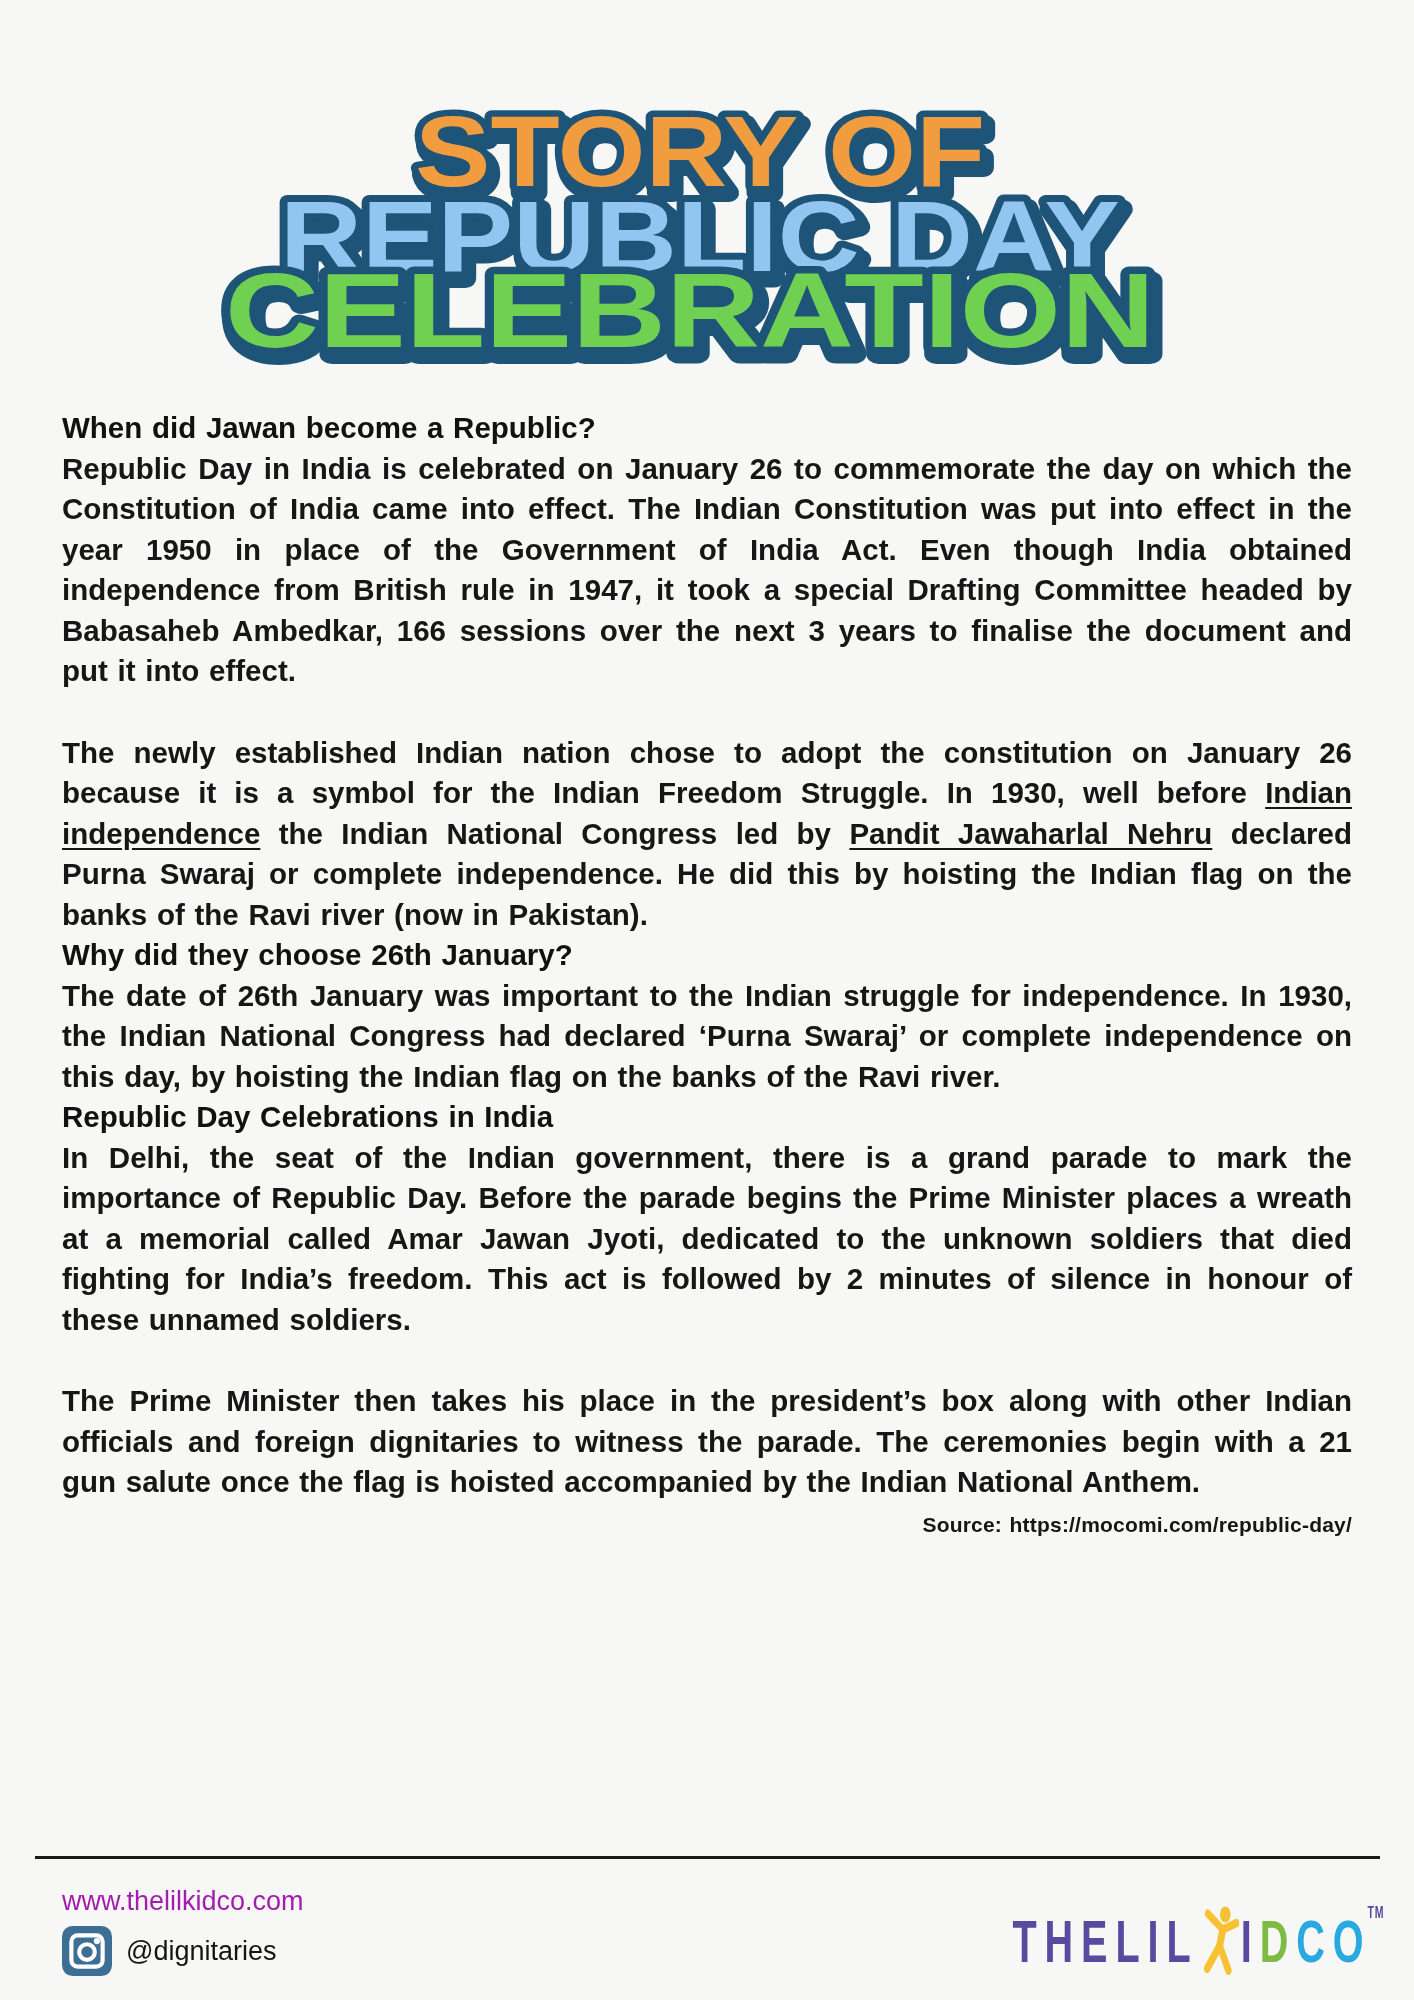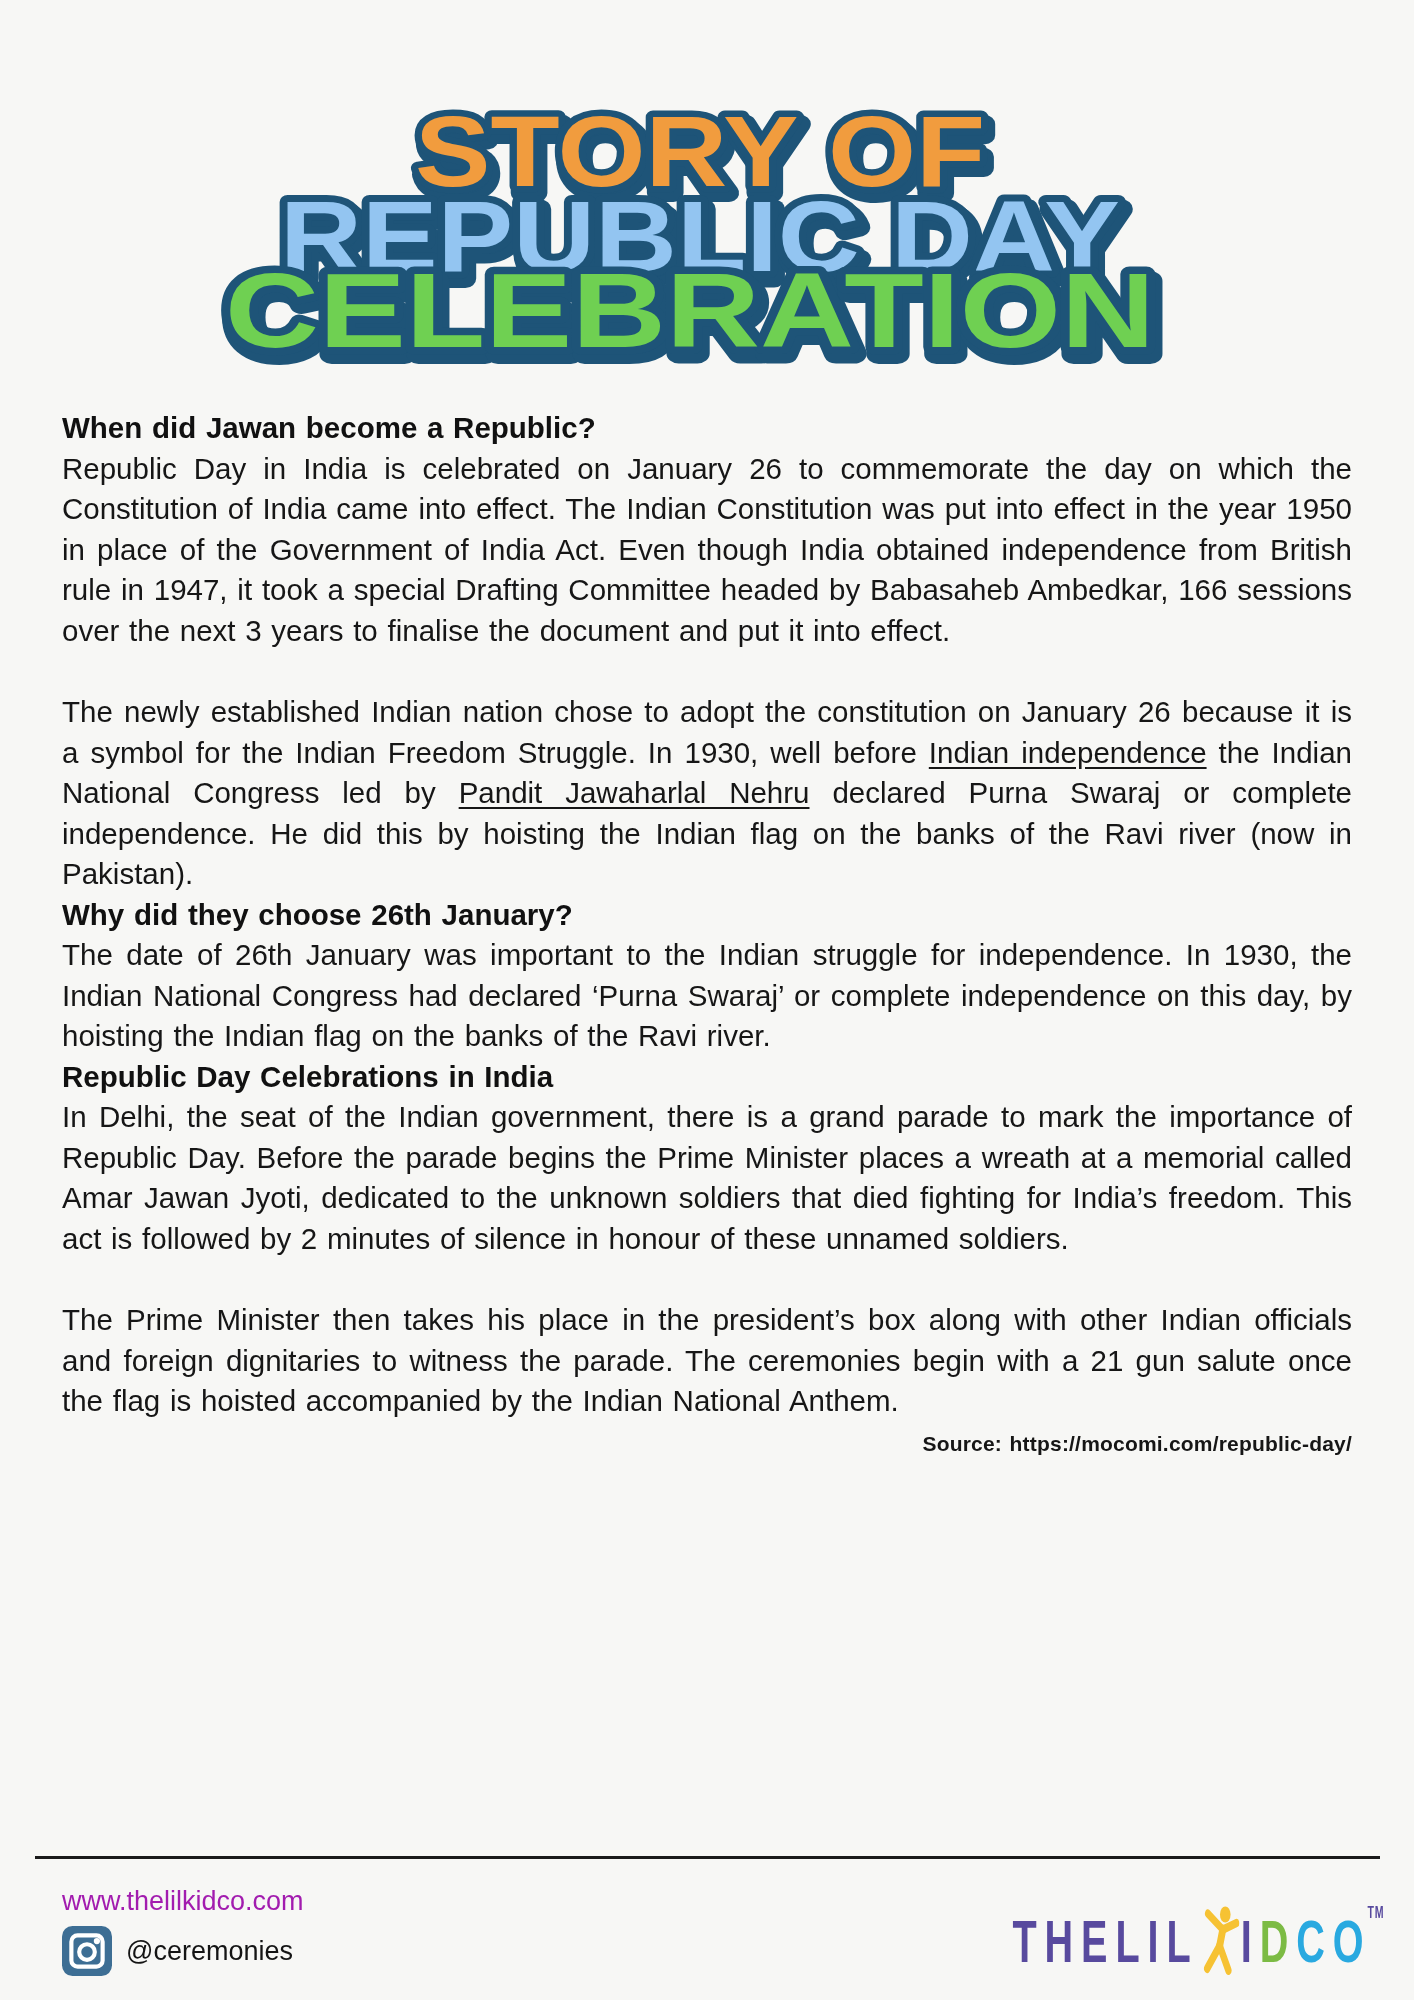--- a/index.html
+++ b/index.html
@@ -32,21 +32,21 @@
     text-align:justify;
     word-spacing:1.5px;
   }
   .content h2 {
     font-size:29.5px;
     line-height:40.5px;
     font-weight:bold;
     text-align:left;
     color:#111111;
   }
-  .content p { margin:0 0 41px 0; }
+  .content p { margin:0 0 41px 0;font-weight:bold; }
   .content p:last-child { margin-bottom:0; }
   .inline-link { text-decoration:underline; text-underline-offset:4px; cursor:pointer; }
 
   .source-line {
     margin-top:2px;
     font-size:21px;
     font-weight:bold;
     text-align:right;
     letter-spacing:0.2px;
   }
@@ -148,21 +148,21 @@
 
 <div class="footer-left">
   <div class="footer-website">www.thelilkidco.com</div>
   <div class="footer-insta-row">
     <svg class="insta-icon" viewBox="0 0 48 48">
       <rect x="0" y="0" width="48" height="48" rx="10" fill="#3d6e94"></rect>
       <rect x="9" y="9" width="30" height="30" rx="6" fill="none" stroke="#ffffff" stroke-width="4"></rect>
       <circle cx="24" cy="25" r="7.5" fill="none" stroke="#ffffff" stroke-width="4"></circle>
       <circle cx="33.5" cy="14.5" r="3" fill="#ffffff"></circle>
     </svg>
-    <span class="footer-handle">@ceremonies</span>
+    <span class="footer-handle">@dignitaries</span>
   </div>
 </div>
 
 <div class="brand-logo">
   <span class="lg lg-purple">THELIL</span>
   <svg class="kid-svg" viewBox="0 0 64 74">
     <circle cx="42" cy="9" r="8.5" fill="#f6c233"></circle>
     <path d="M38 25 L33 42" stroke="#f6c233" stroke-width="11" stroke-linecap="round" fill="none"></path>
     <path d="M38 25 L14 8" stroke="#f6c233" stroke-width="9" stroke-linecap="round" fill="none"></path>
     <path d="M38 25 L60 18" stroke="#f6c233" stroke-width="9" stroke-linecap="round" fill="none"></path>

